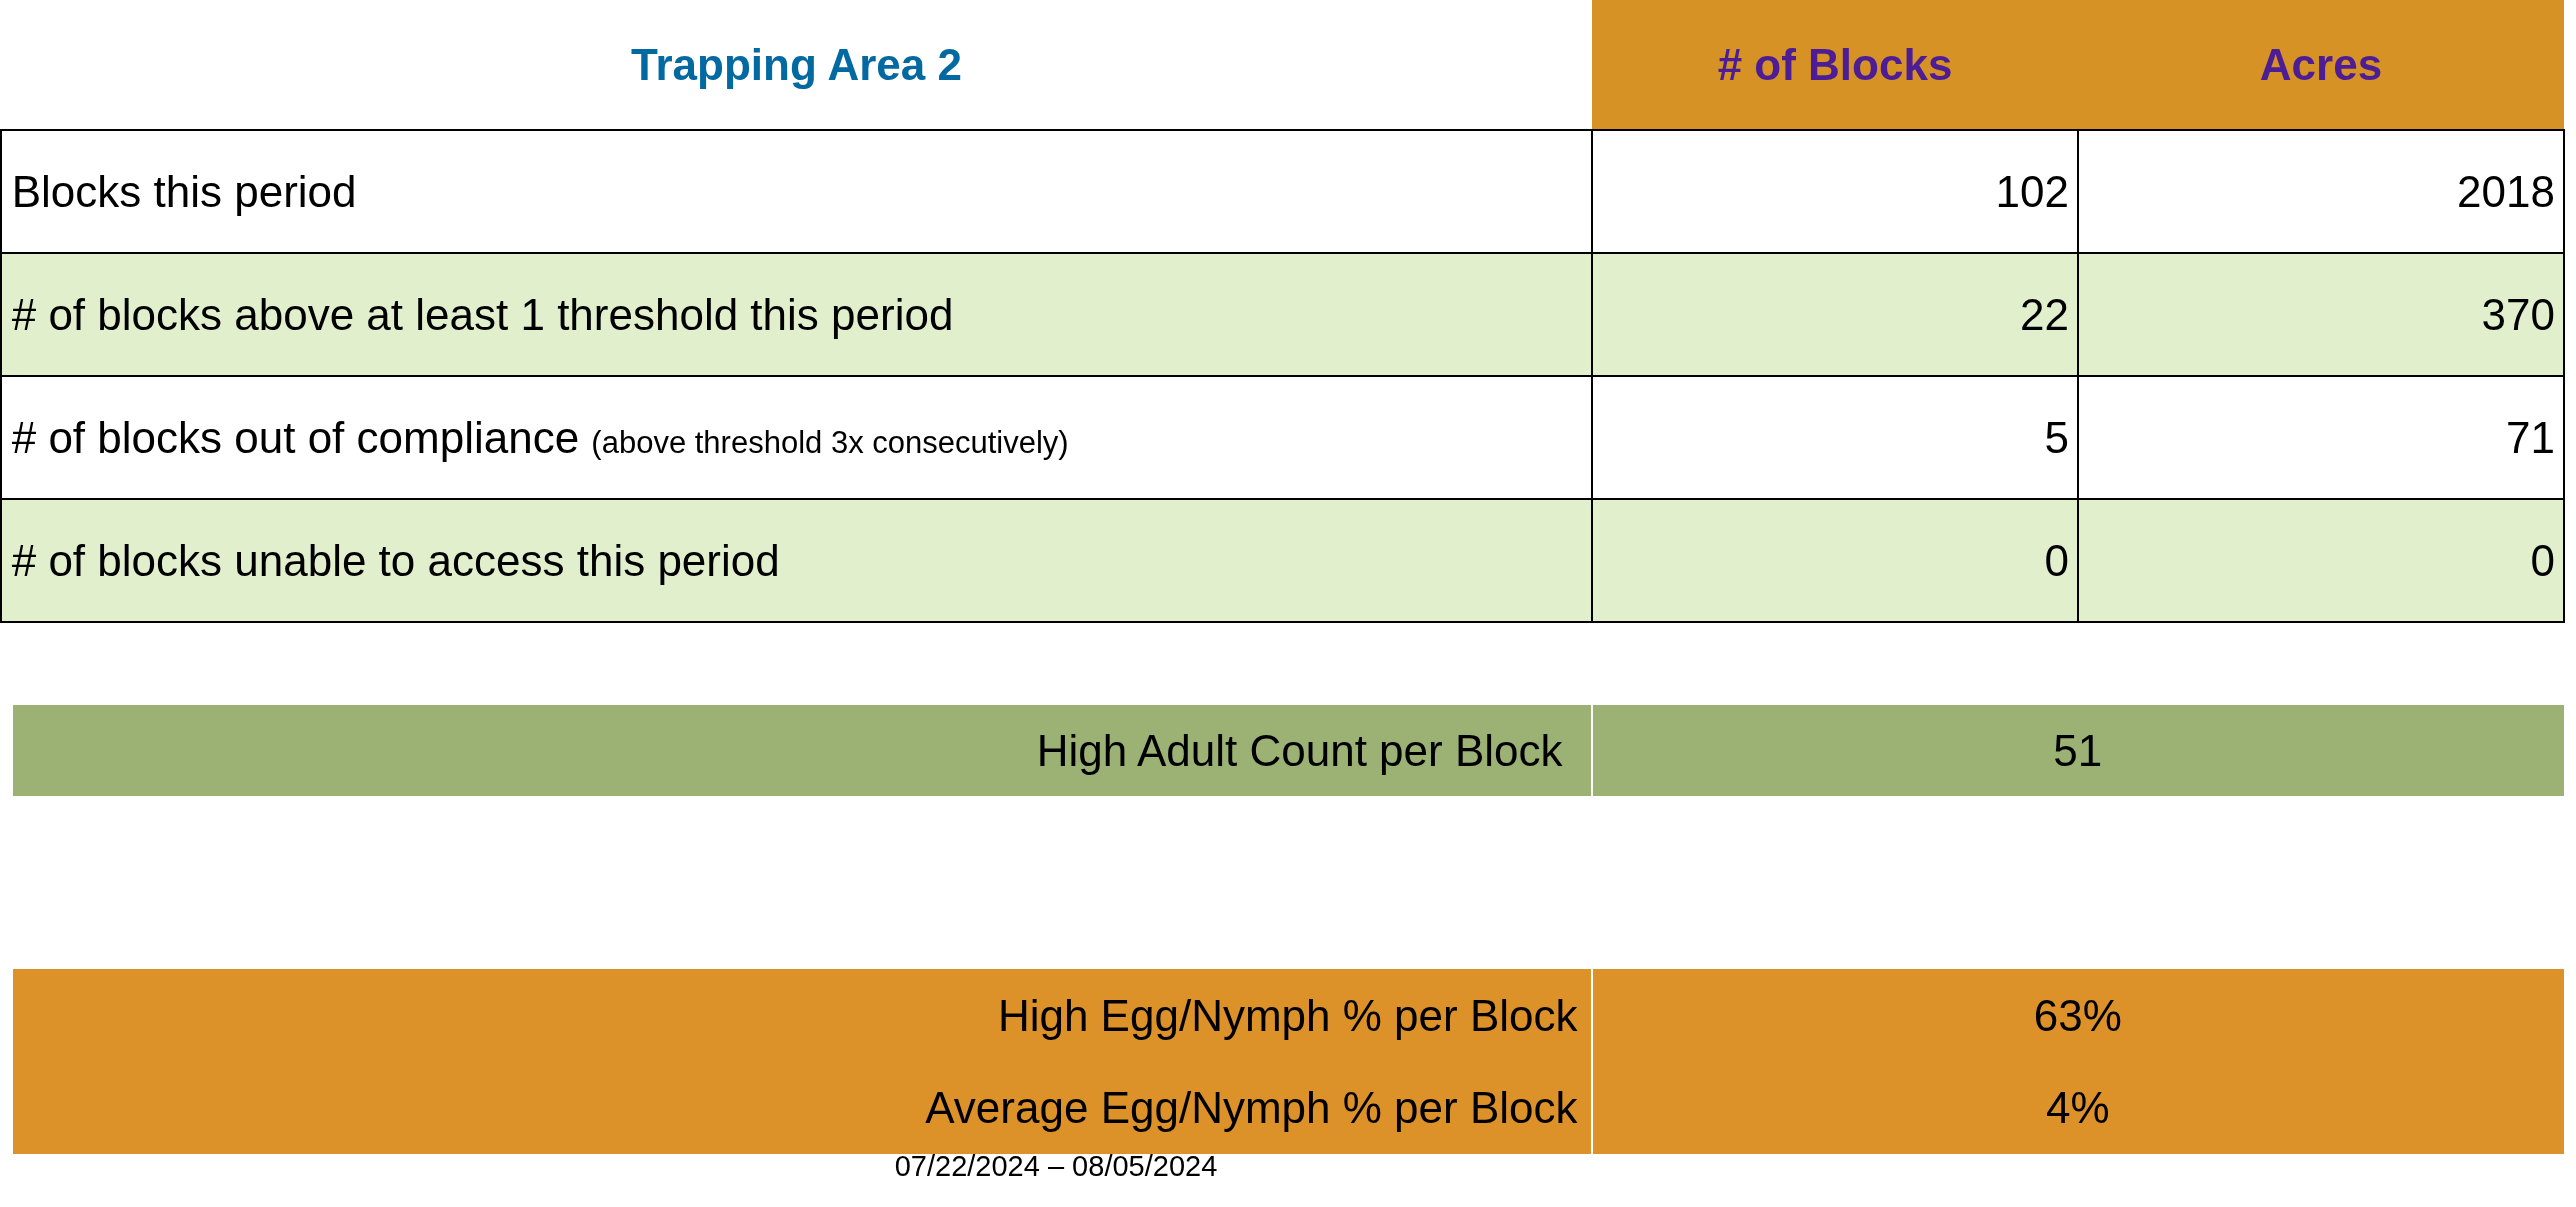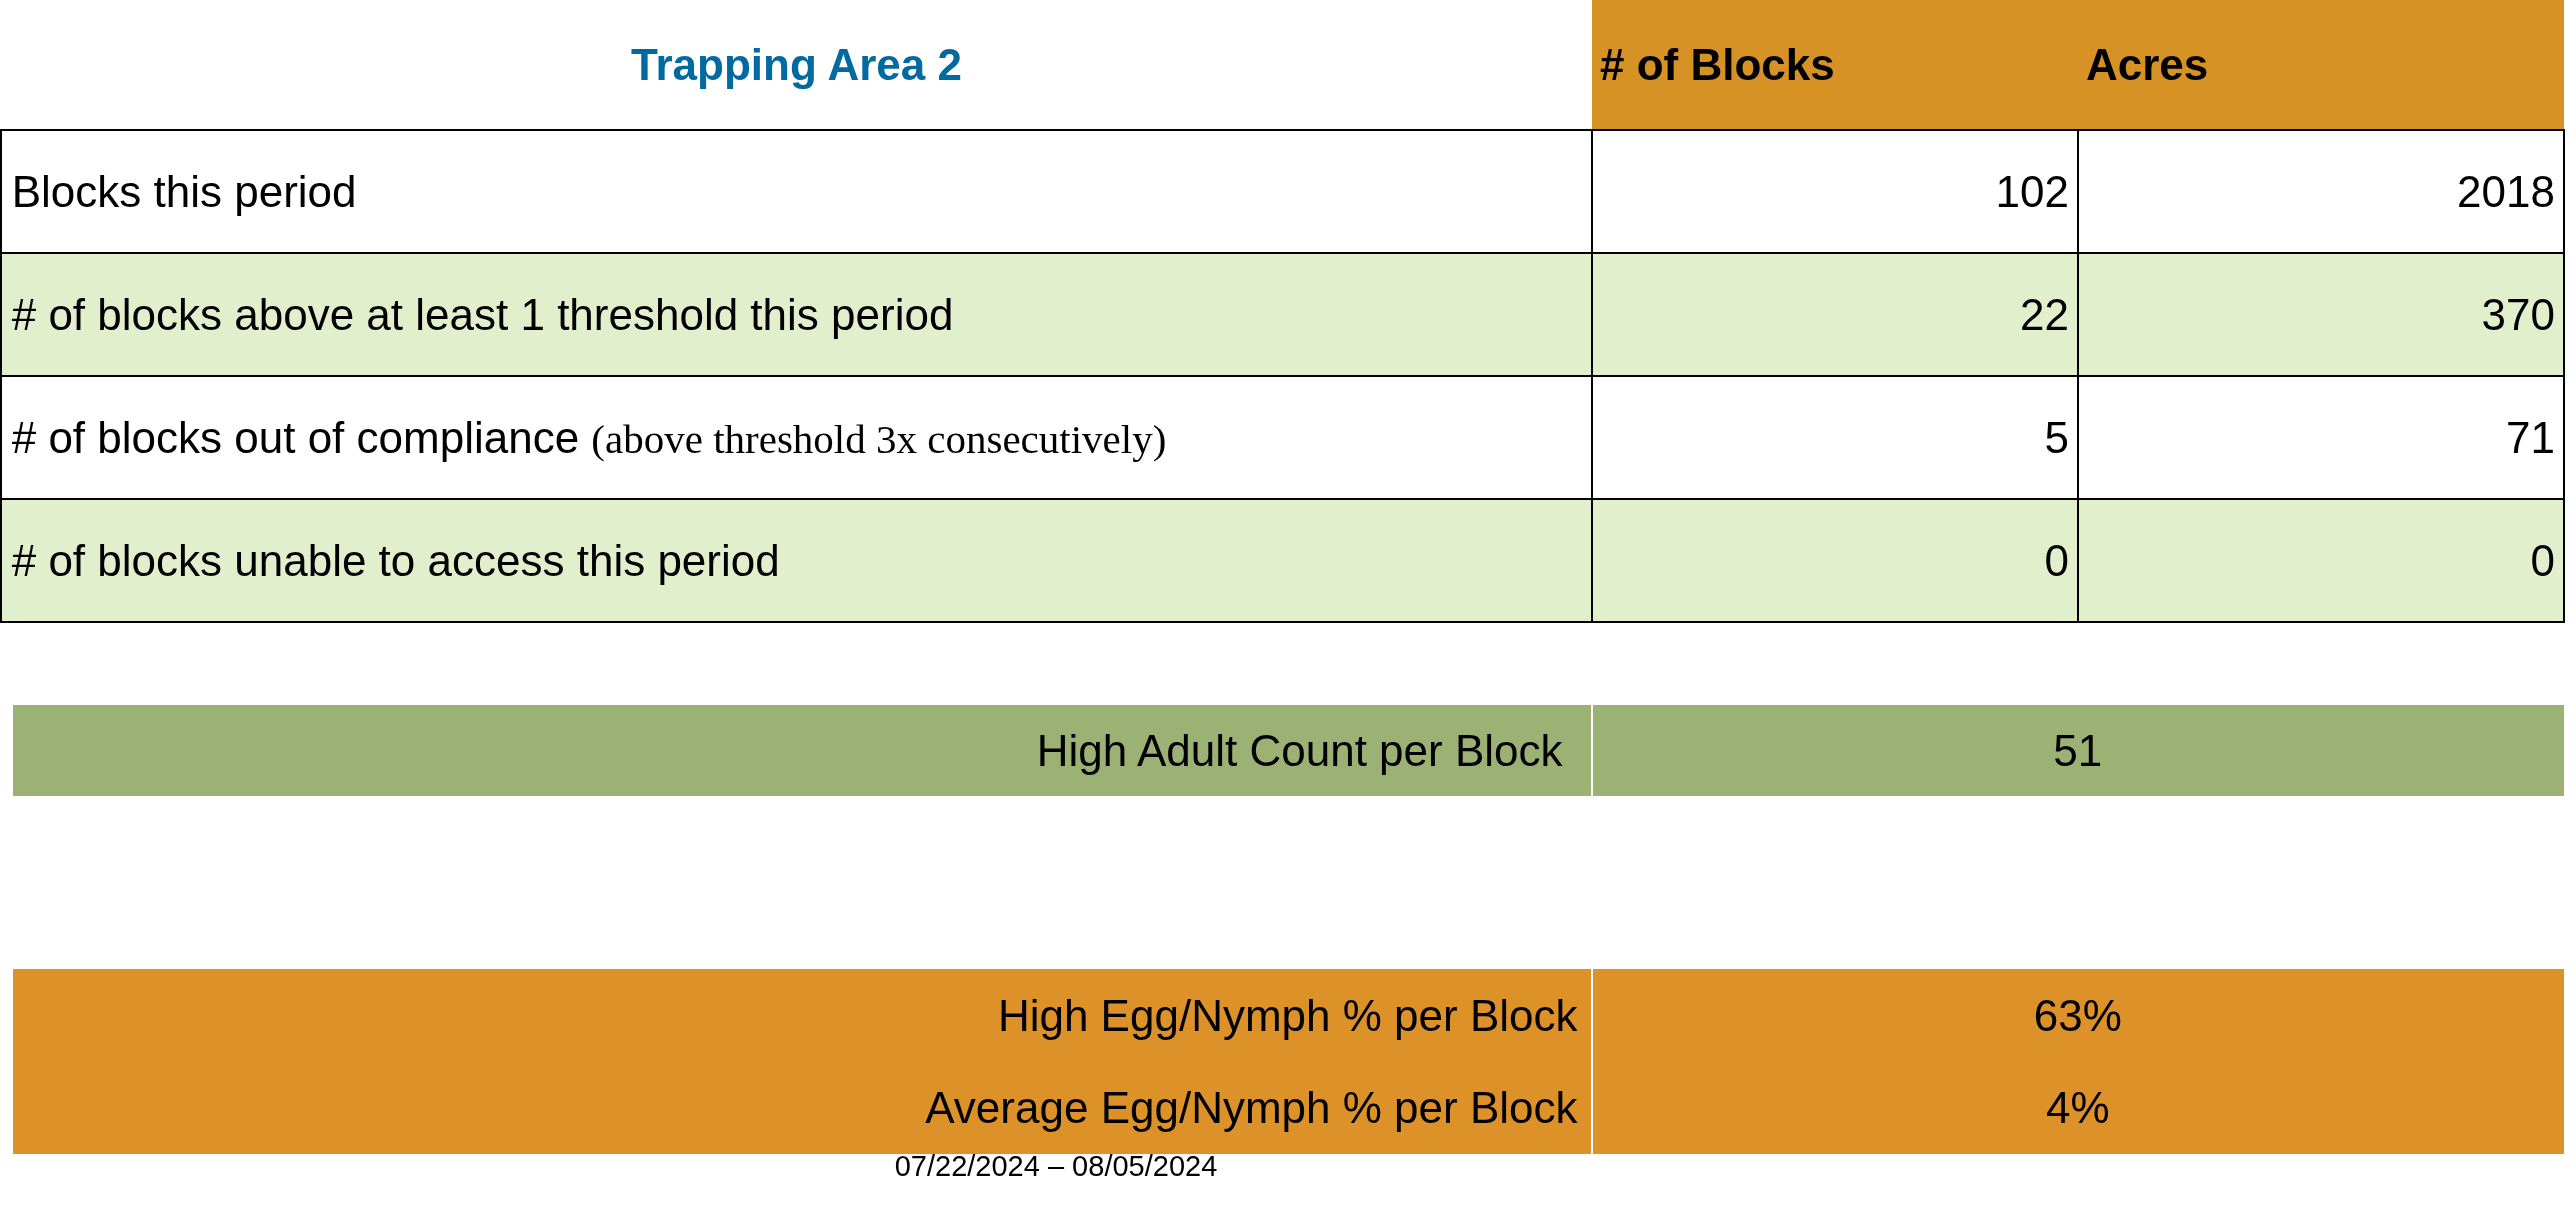--- a/index.html
+++ b/index.html
@@ -61,32 +61,32 @@
   .title-cell {
     text-align: center;
     font-size: 60px;
     font-weight: bold;
     color: #0369a1;
     border: none !important;
     background: #ffffff;
   }
   .hdr-orange {
     background: #d79226;
-    color: #000000;
+    color: #4c1d95;
     font-weight: bold;
     font-size: 50px;
+    text-align: center;
     border: none !important;
   }
 
   .row-white { background: #ffffff; }
   .row-green { background: #e2efcd; }
 
   .sub {
-    font-size: 41px;
-    font-family: Liberation Serif, serif;
+    font-size: 31px;
   }
 
   
   .adult-table {
     position: absolute;
     left: 13px;
     top: 705px;
     width: 2550px;
   }
   .adult-table col.c-lab { width: 1578px; }

